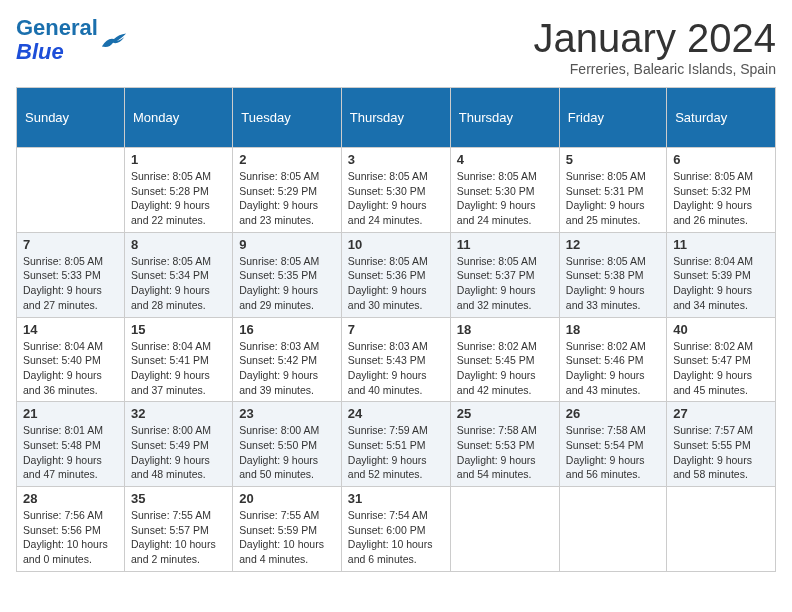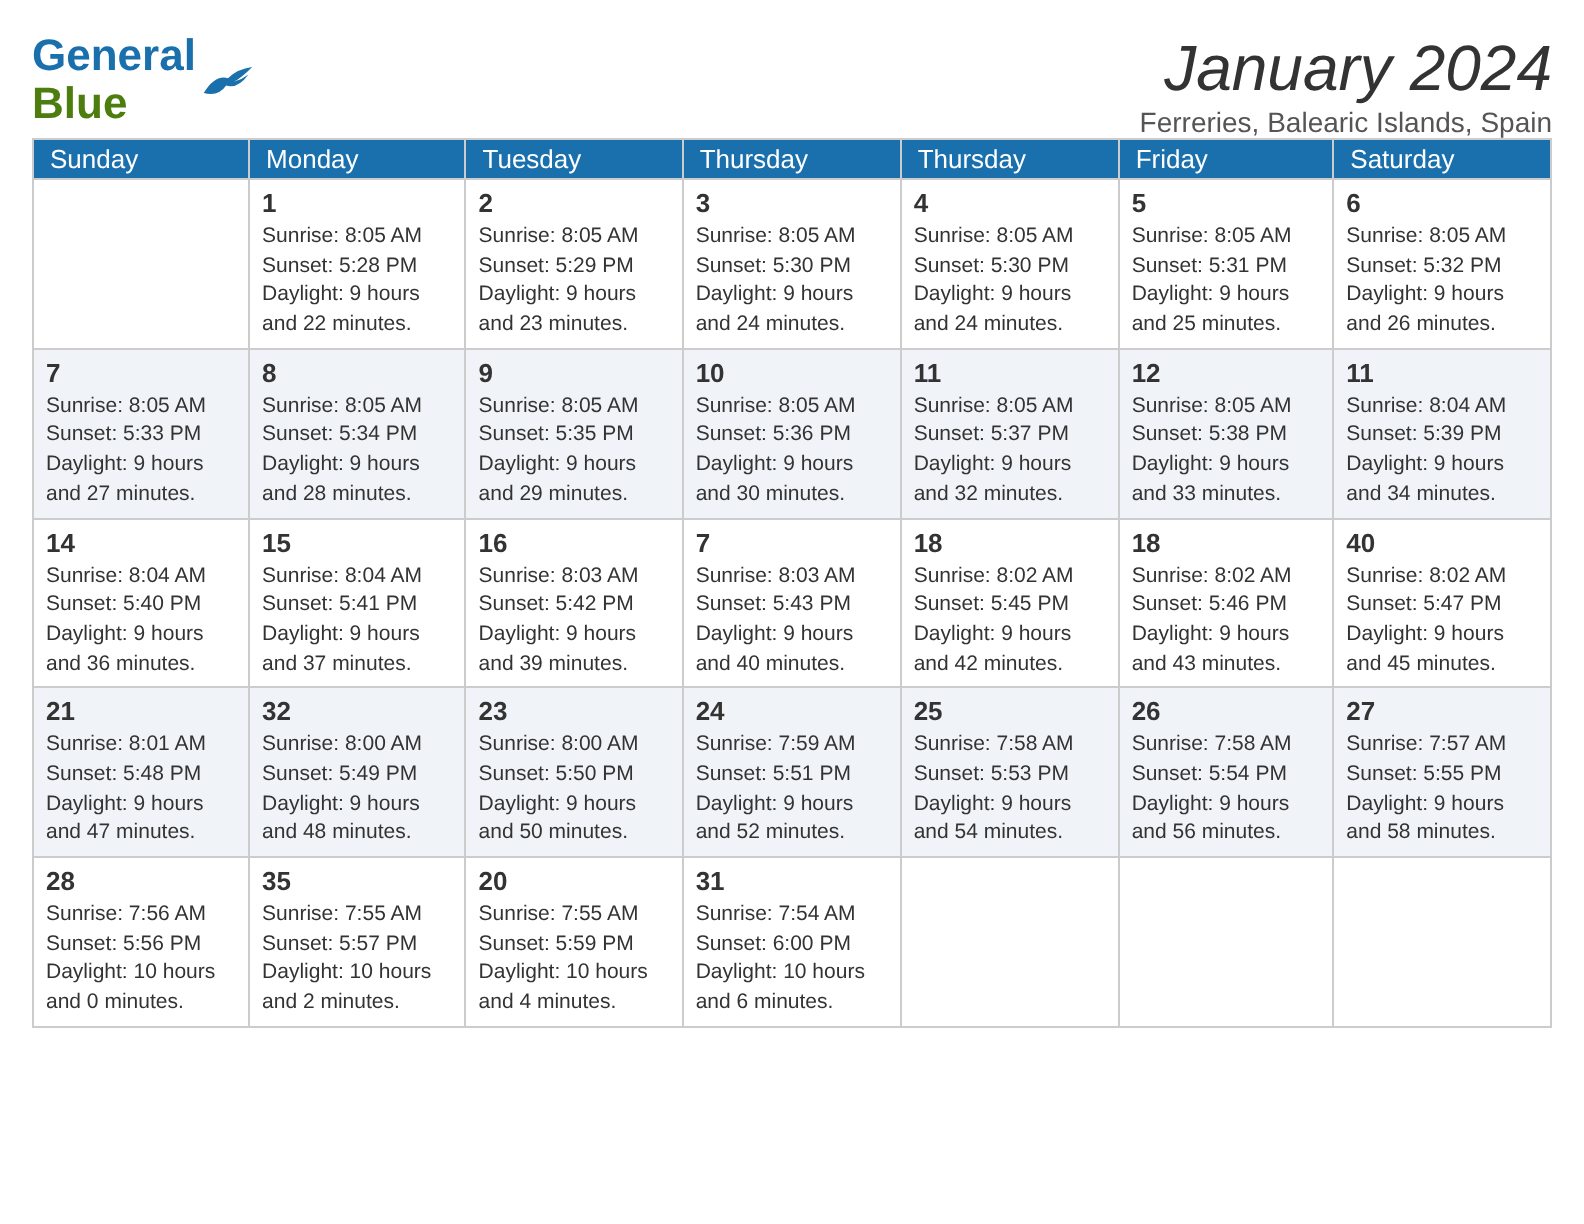--- a/index.html
+++ b/index.html
@@ -7,20 +7,21 @@
       font-family: Arial, sans-serif;
       background: #fff;
       width: 792px;
       min-height: 612px;
       padding: 16px;
     }
     .header {
       display: flex;
       justify-content: space-between;
       align-items: flex-start;
+      margin-bottom: 10px;
     }
     .logo {
       display: flex;
       align-items: center;
     }
     .logo-text {
       font-size: 22px;
       font-weight: bold;
       color: #333;
       line-height: 1.1;
@@ -30,40 +31,39 @@
     }
     .logo-bird {
       width: 28px;
       height: 22px;
       margin-left: 2px;
     }
     .title-block {
       text-align: right;
     }
     .month-title {
-      font-size: 32px;
+      font-size: 40px;
       font-weight: normal;
       color: #333;
-      font-style: italic;
     }
     .location {
       font-size: 14px;
       color: #555;
       text-align: right;
     }
     table {
       width: 100%;
       border-collapse: collapse;
       font-size: 11px;
     }
     thead tr th {
       background-color: #1a6fad;
       color: #fff;
       text-align: left;
-      padding: 2px 8px;
+      padding: 22px 8px;
       font-size: 13px;
       font-weight: normal;
       border: 1px solid #ccc;
     }
     tbody tr td {
       border: 1px solid #ccc;
       vertical-align: top;
       padding: 4px 6px;
       height: 80px;
       width: 113px;
@@ -92,21 +92,21 @@
   </style>
 </head>
 <body>
 
 <div class="header">
   <div class="logo">
     <div>
       <div style="display:flex;align-items:center;">
         <span class="logo-text">
           <span>General</span><br>
-          <span style="color:#4d7c0f;">Blue</span>
+          <span style="color:#1d4ed8;font-style:italic;">Blue</span>
         </span>
         <svg class="logo-bird" viewBox="0 0 30 22">
           <path d="M2 18 Q8 8 15 10 Q20 5 28 4 Q22 10 18 12 Q22 11 26 8 Q20 16 14 14 Q10 20 2 18Z" fill="#1a6fad"></path>
         </svg>
       </div>
     </div>
   </div>
   <div class="title-block">
     <div class="month-title">January 2024</div>
     <div class="location">Ferreries, Balearic Islands, Spain</div>

